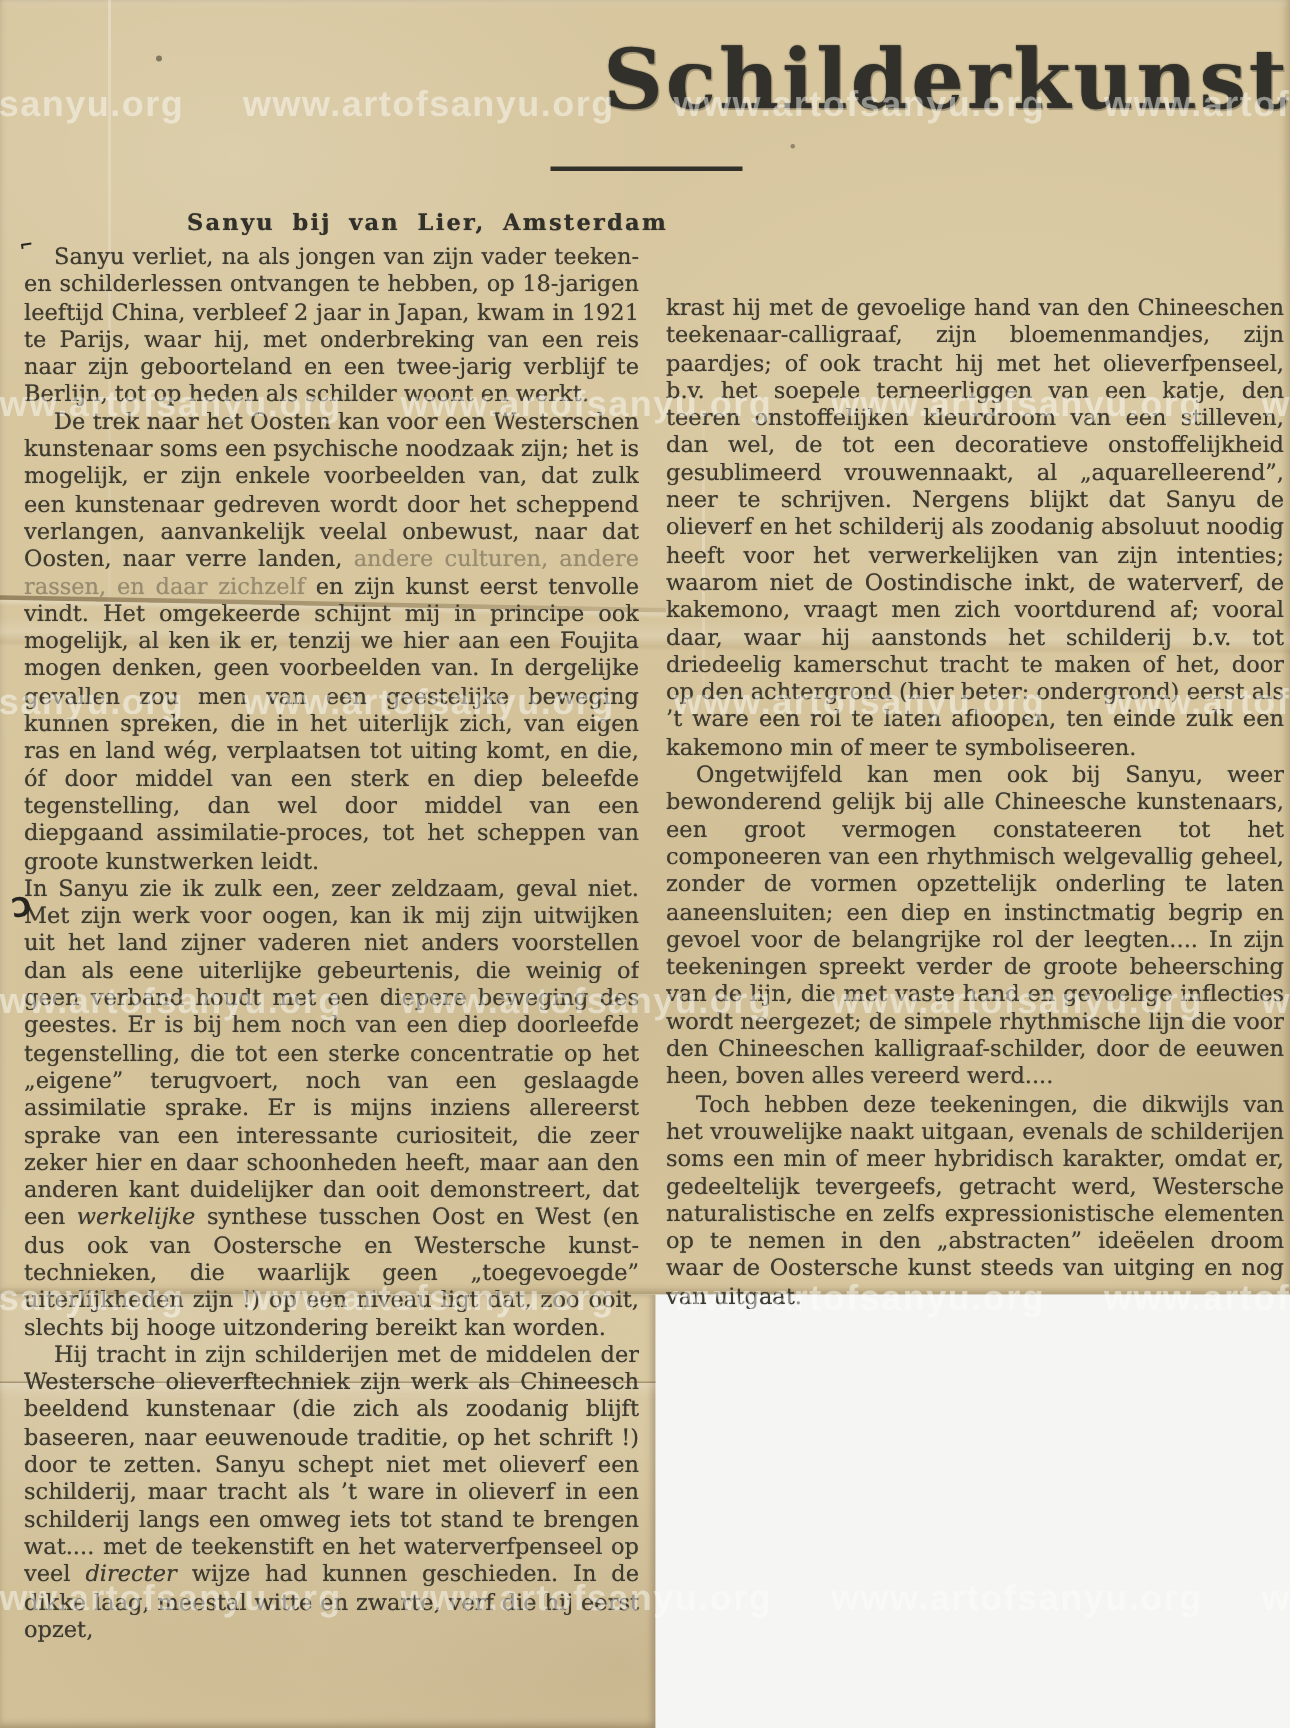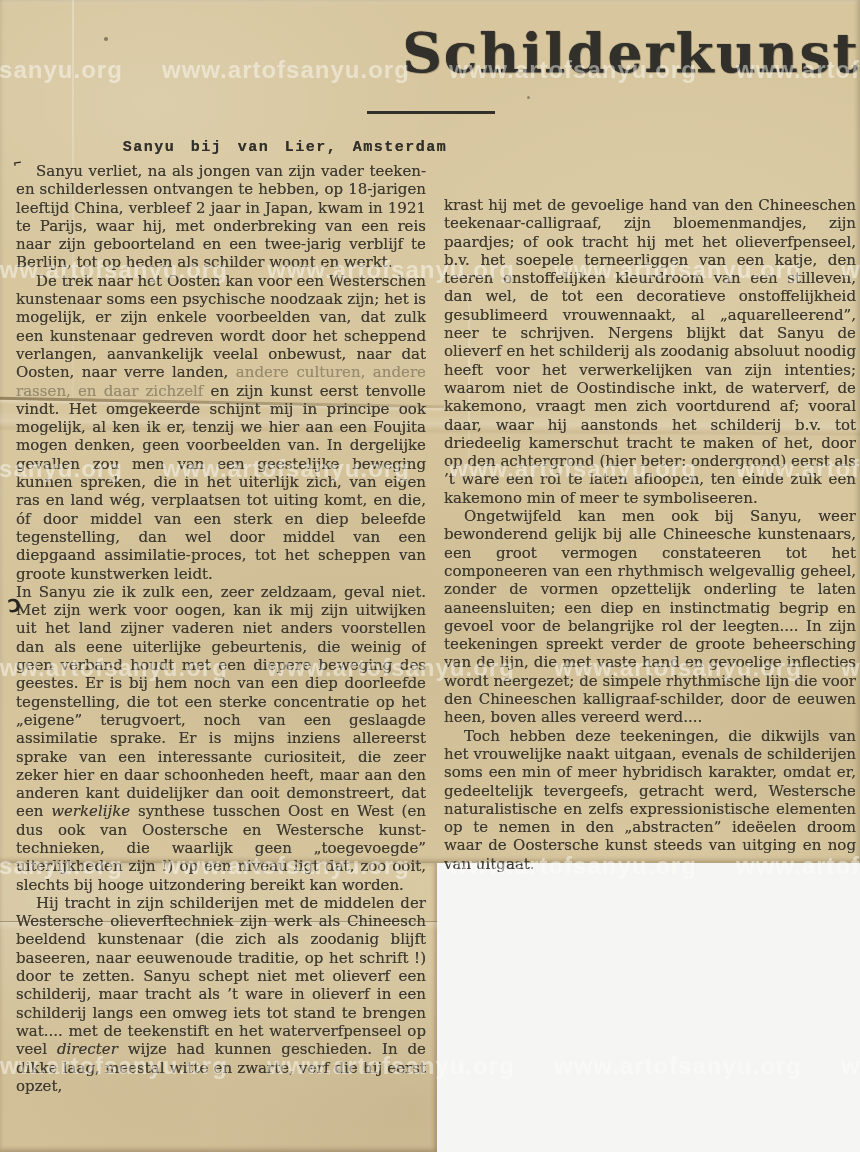--- a/index.html
+++ b/index.html
@@ -51,21 +51,20 @@
     position:absolute;left:0;top:20px;width:860px;text-align:right;margin:0;
     font-family:"DejaVu Serif","Liberation Serif",serif;font-weight:bold;
     font-size:55px;letter-spacing:2px;color:var(--ink-heavy);
     text-shadow:0 0 1px rgba(42,40,32,.85), 1px 1px 0 rgba(42,40,32,.25);
   }
   .title-rule{position:absolute;left:367px;top:111px;width:128px;height:2.5px;background:var(--ink-heavy);}
   .subhead{
     position:absolute;left:80px;top:139px;width:410px;margin:0;text-align:center;
     font-size:15px;font-weight:bold;letter-spacing:1.5px;word-spacing:5px;color:var(--ink-heavy);
     text-shadow:0 0 .6px rgba(42,40,32,.7);
-    font-family:Liberation Mono, monospace;
   }
   .col{
     position:absolute;color:var(--ink);font-size:15px;line-height:18.3px;
     text-align:justify;overflow:hidden;
     text-shadow:0 0 .5px rgba(58,54,44,.65);
   }
   .col-left{left:16px;top:162px;width:410px;max-height:980px;}
   .col-right{left:444px;top:148px;width:412px;max-height:716px;margin-top:48px;}
   .para{margin:0;}
   .para.indent{text-indent:20px;}

